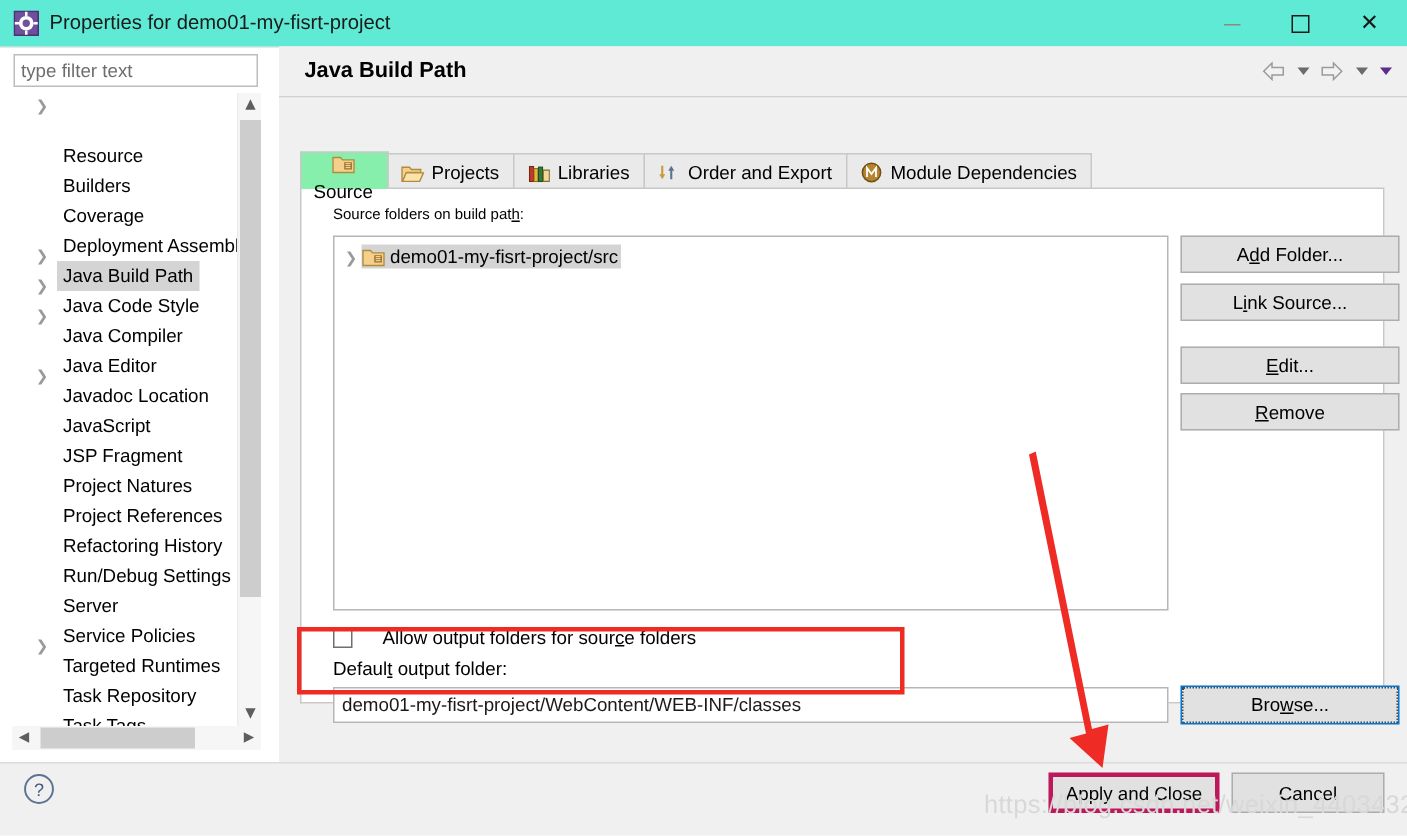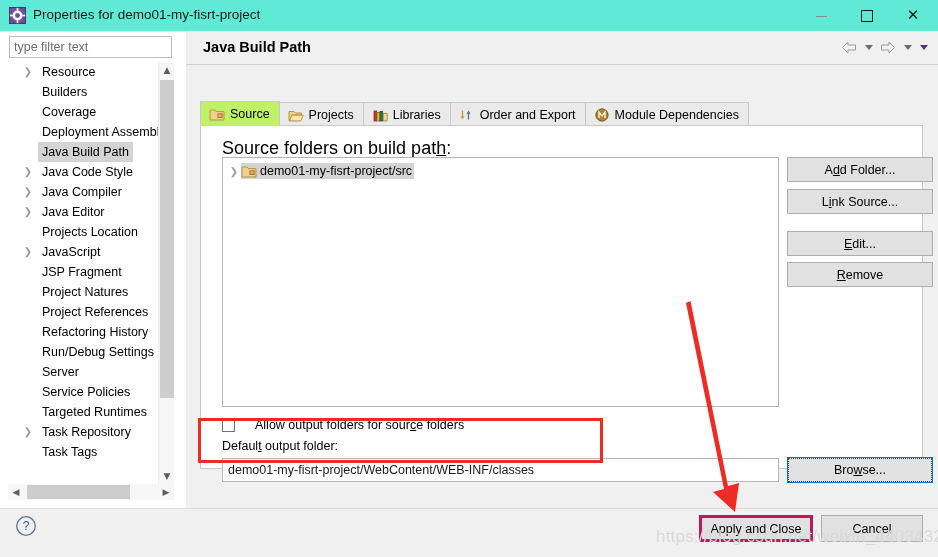--- a/index.html
+++ b/index.html
@@ -100,20 +100,21 @@
     width: 12px; height: 20px;
     color: #9a9a9a;
     font-size: 10px;
     line-height: 20px;
     text-align: center;
     font-family: "DejaVu Sans", sans-serif;
   }
   .tree-item .lbl {
     display: inline-block;
     padding: 0 4px;
+    margin-top: 32px;
   }
   .tree-item.selected .lbl {
     background: #d4d4d4;
     color: #000;
   }
 
   
   .tree-vscroll {
     position: absolute;
     left: 158px; top: 62px;
@@ -235,26 +236,27 @@
     font-size: 12.5px;
     background: #eaeaea;
     border: 1px solid #c8c8c8;
     border-bottom: none;
     margin-right: -1px;
     box-sizing: border-box;
     white-space: nowrap;
     color: #000;
   }
   .tab.active {
-    background: #bef264;
+    background: #86efac;
     height: 25px;
     font-weight: normal;
     border-color: #c8c8c8;
     position: relative;
     z-index: 3;
+    flex-direction: column;
   }
   .tabs-underline {
     position: absolute;
     left: 14px; top: 60px;
     width: 723px; height: 1px;
     background: #c8c8c8;
   }
   .tab-icon { width: 16px; height: 14px; flex: none; display:block; }
 
   
@@ -263,21 +265,21 @@
     left: 14px; top: 61px;
     width: 723px; height: 343px;
     background: #ffffff;
     border: 1px solid #c8c8c8;
     border-top: none;
     box-sizing: border-box;
   }
   .lbl-srcfolders {
     position: absolute;
     left: 21px; top: 12px;
-    font-size: 18px;
+    font-size: 10px;
   }
   .lbl-srcfolders u { text-decoration: underline; }
 
   .list-box {
     position: absolute;
     left: 21px; top: 31px;
     width: 557px; height: 250px;
     border: 1px solid #b6b6b6;
     background: #ffffff;
     box-sizing: border-box;
@@ -465,21 +467,21 @@
 
 <div class="tree-panel">
     <div class="tree-item"><span class="twisty">❯</span><span class="lbl">Resource</span></div>
     <div class="tree-item"><span class="lbl">Builders</span></div>
     <div class="tree-item"><span class="lbl">Coverage</span></div>
     <div class="tree-item"><span class="lbl">Deployment Assembly</span></div>
     <div class="tree-item selected"><span class="lbl">Java Build Path</span></div>
     <div class="tree-item"><span class="twisty">❯</span><span class="lbl">Java Code Style</span></div>
     <div class="tree-item"><span class="twisty">❯</span><span class="lbl">Java Compiler</span></div>
     <div class="tree-item"><span class="twisty">❯</span><span class="lbl">Java Editor</span></div>
-    <div class="tree-item"><span class="lbl">Projects Location</span></div>
+    <div class="tree-item"><span class="lbl">Javadoc Location</span></div>
     <div class="tree-item"><span class="twisty">❯</span><span class="lbl">JavaScript</span></div>
     <div class="tree-item"><span class="lbl">JSP Fragment</span></div>
     <div class="tree-item"><span class="lbl">Project Natures</span></div>
     <div class="tree-item"><span class="lbl">Project References</span></div>
     <div class="tree-item"><span class="lbl">Refactoring History</span></div>
     <div class="tree-item"><span class="lbl">Run/Debug Settings</span></div>
     <div class="tree-item"><span class="lbl">Server</span></div>
     <div class="tree-item"><span class="lbl">Service Policies</span></div>
     <div class="tree-item"><span class="lbl">Targeted Runtimes</span></div>
     <div class="tree-item"><span class="twisty">❯</span><span class="lbl">Task Repository</span></div>

